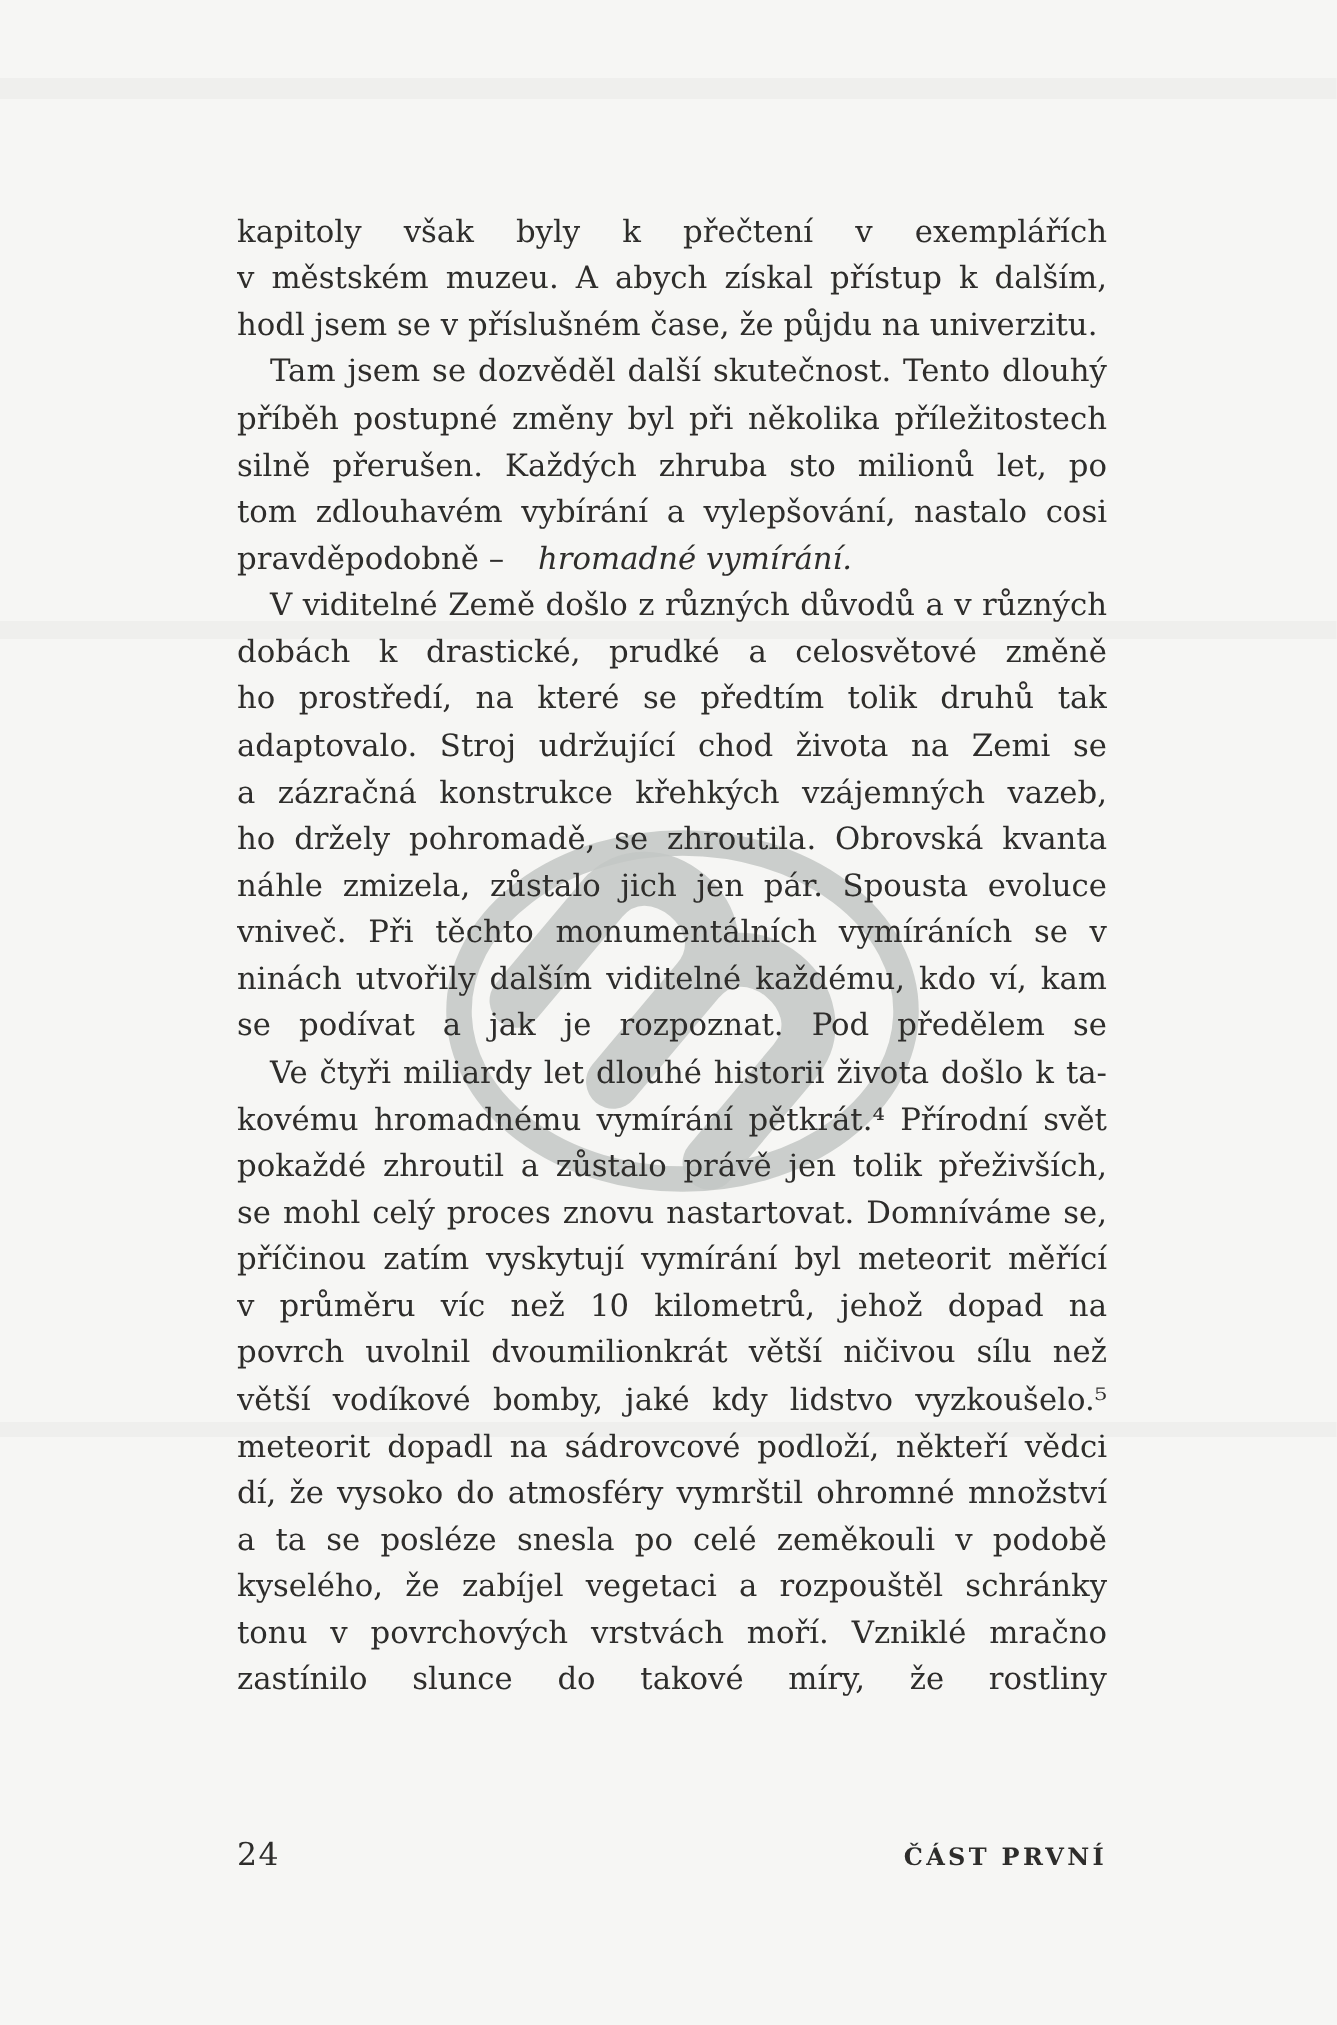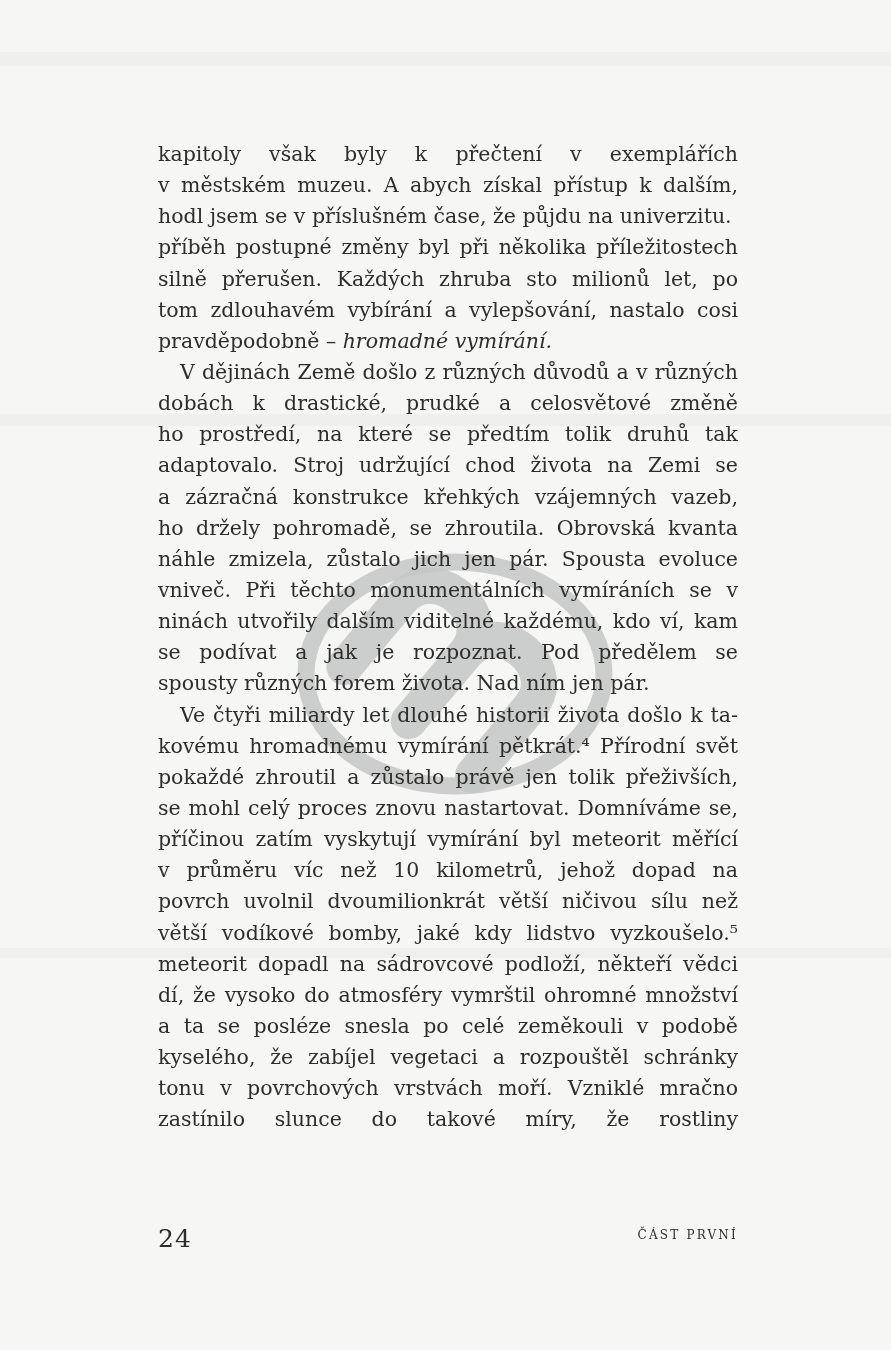--- a/index.html
+++ b/index.html
@@ -55,43 +55,44 @@
     height: 31.15px;
     text-align: justify;
     text-align-last: justify;
     overflow: hidden;
   }
   .line.para-end {
     text-align: right;
     text-align-last: left;
   }
   .line.indent { text-indent: 22px; }
-  .italic { font-style: italic; }
+  .italic { font-style: italic; margin-left: 16px; }
 
   .footer {
     position: absolute;
     left: 158px;
     width: 580px;
     top: 1224px;
     z-index: 1;
     color: var(--text-color, #2e2d2b);
   }
   .page-number {
     position: absolute;
     left: 0;
     top: 0;
-    font-size: 25px;
+    font-size: 21px;
     letter-spacing: 1px;
   }
   .running-title {
     position: absolute;
     right: 0;
     top: 4px;
-    font-size: 12px;
+    font-size: 16px;
     letter-spacing: 2.2px;
+    font-weight: bold;
   }
 </style>
 </head>
 <body style="--page-bg: #f6f6f4; --text-color: #2e2d2b;">
 
 <div class="page">
 
   <div class="scan-band band-1"></div>
   <div class="scan-band band-2"></div>
   <div class="scan-band band-3"></div>
@@ -105,37 +106,37 @@
     </g>
   </svg>
 
   <div class="text-block">
       <div class="paragraph">
         <div class="line">kapitoly však byly k přečtení v exemplářích vystavených</div>
         <div class="line">v městském muzeu. A abych získal přístup k dalším, roz-</div>
         <div class="line para-end">hodl jsem se v příslušném čase, že půjdu na univerzitu.</div>
       </div>
       <div class="paragraph">
+        <div class="line indent">Tam jsem se dozvěděl další skutečnost. Tento dlouhý</div>
         <div class="line">příběh postupné změny byl při několika příležitostech ná-</div>
         <div class="line">silně přerušen. Každých zhruba sto milionů let, po všem</div>
         <div class="line">tom zdlouhavém vybírání a vylepšování, nastalo cosi ka-</div>
         <div class="line para-end"><span>pravděpodobně – </span><span class="italic">hromadné vymírání.</span></div>
       </div>
       <div class="paragraph">
-        <div class="line indent">V dějinách Země došlo z různých důvodů a v různých</div>
+        <div class="line indent">V viditelné Země došlo z různých důvodů a v různých</div>
         <div class="line">dobách k drastické, prudké a celosvětové změně životní-</div>
         <div class="line">ho prostředí, na které se předtím tolik druhů tak výběrově</div>
         <div class="line">adaptovalo. Stroj udržující chod života na Zemi se zadrhl</div>
         <div class="line">a zázračná konstrukce křehkých vzájemných vazeb, které</div>
         <div class="line">ho držely pohromadě, se zhroutila. Obrovská kvanta druhů</div>
         <div class="line">náhle zmizela, zůstalo jich jen pár. Spousta evoluce přišla</div>
         <div class="line">vniveč. Při těchto monumentálních vymíráních se v hor-</div>
         <div class="line">ninách utvořily dalším viditelné každému, kdo ví, kam</div>
         <div class="line">se podívat a jak je rozpoznat. Pod předělem se vyskytují</div>
-        <div class="line para-end">spousty různých forem života. Nad ním jen pár.</div>
       </div>
       <div class="paragraph">
         <div class="line indent">Ve čtyři miliardy let dlouhé historii života došlo k ta-</div>
         <div class="line">kovému hromadnému vymírání pětkrát.⁴ Přírodní svět se</div>
         <div class="line">pokaždé zhroutil a zůstalo právě jen tolik přeživších, aby</div>
         <div class="line">se mohl celý proces znovu nastartovat. Domníváme se, že</div>
         <div class="line">příčinou zatím vyskytují vymírání byl meteorit měřící</div>
         <div class="line">v průměru víc než 10 kilometrů, jehož dopad na zemský</div>
         <div class="line">povrch uvolnil dvoumilionkrát větší ničivou sílu než nej-</div>
         <div class="line">větší vodíkové bomby, jaké kdy lidstvo vyzkoušelo.⁵ Jelikož</div>

